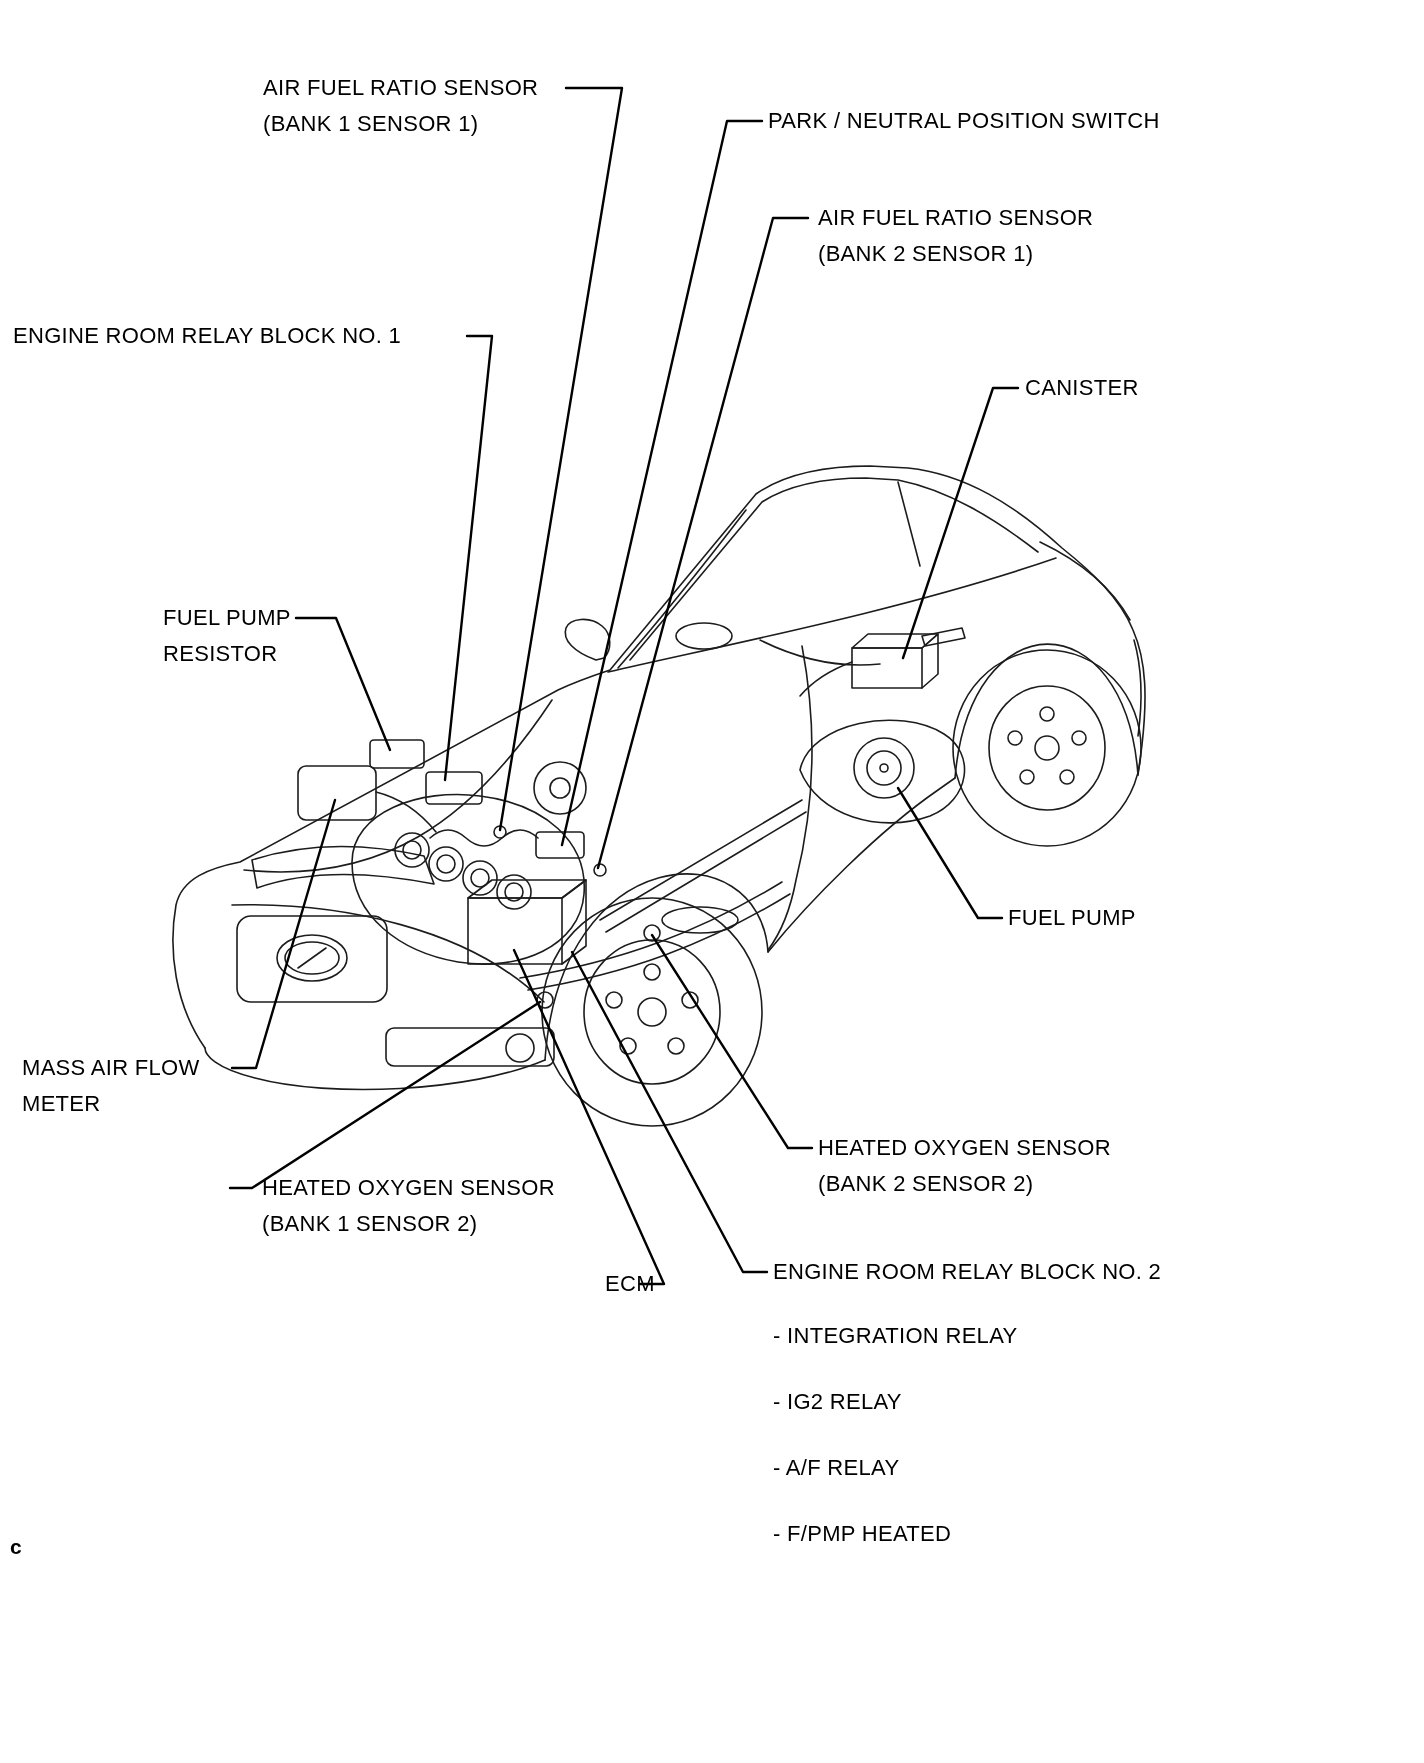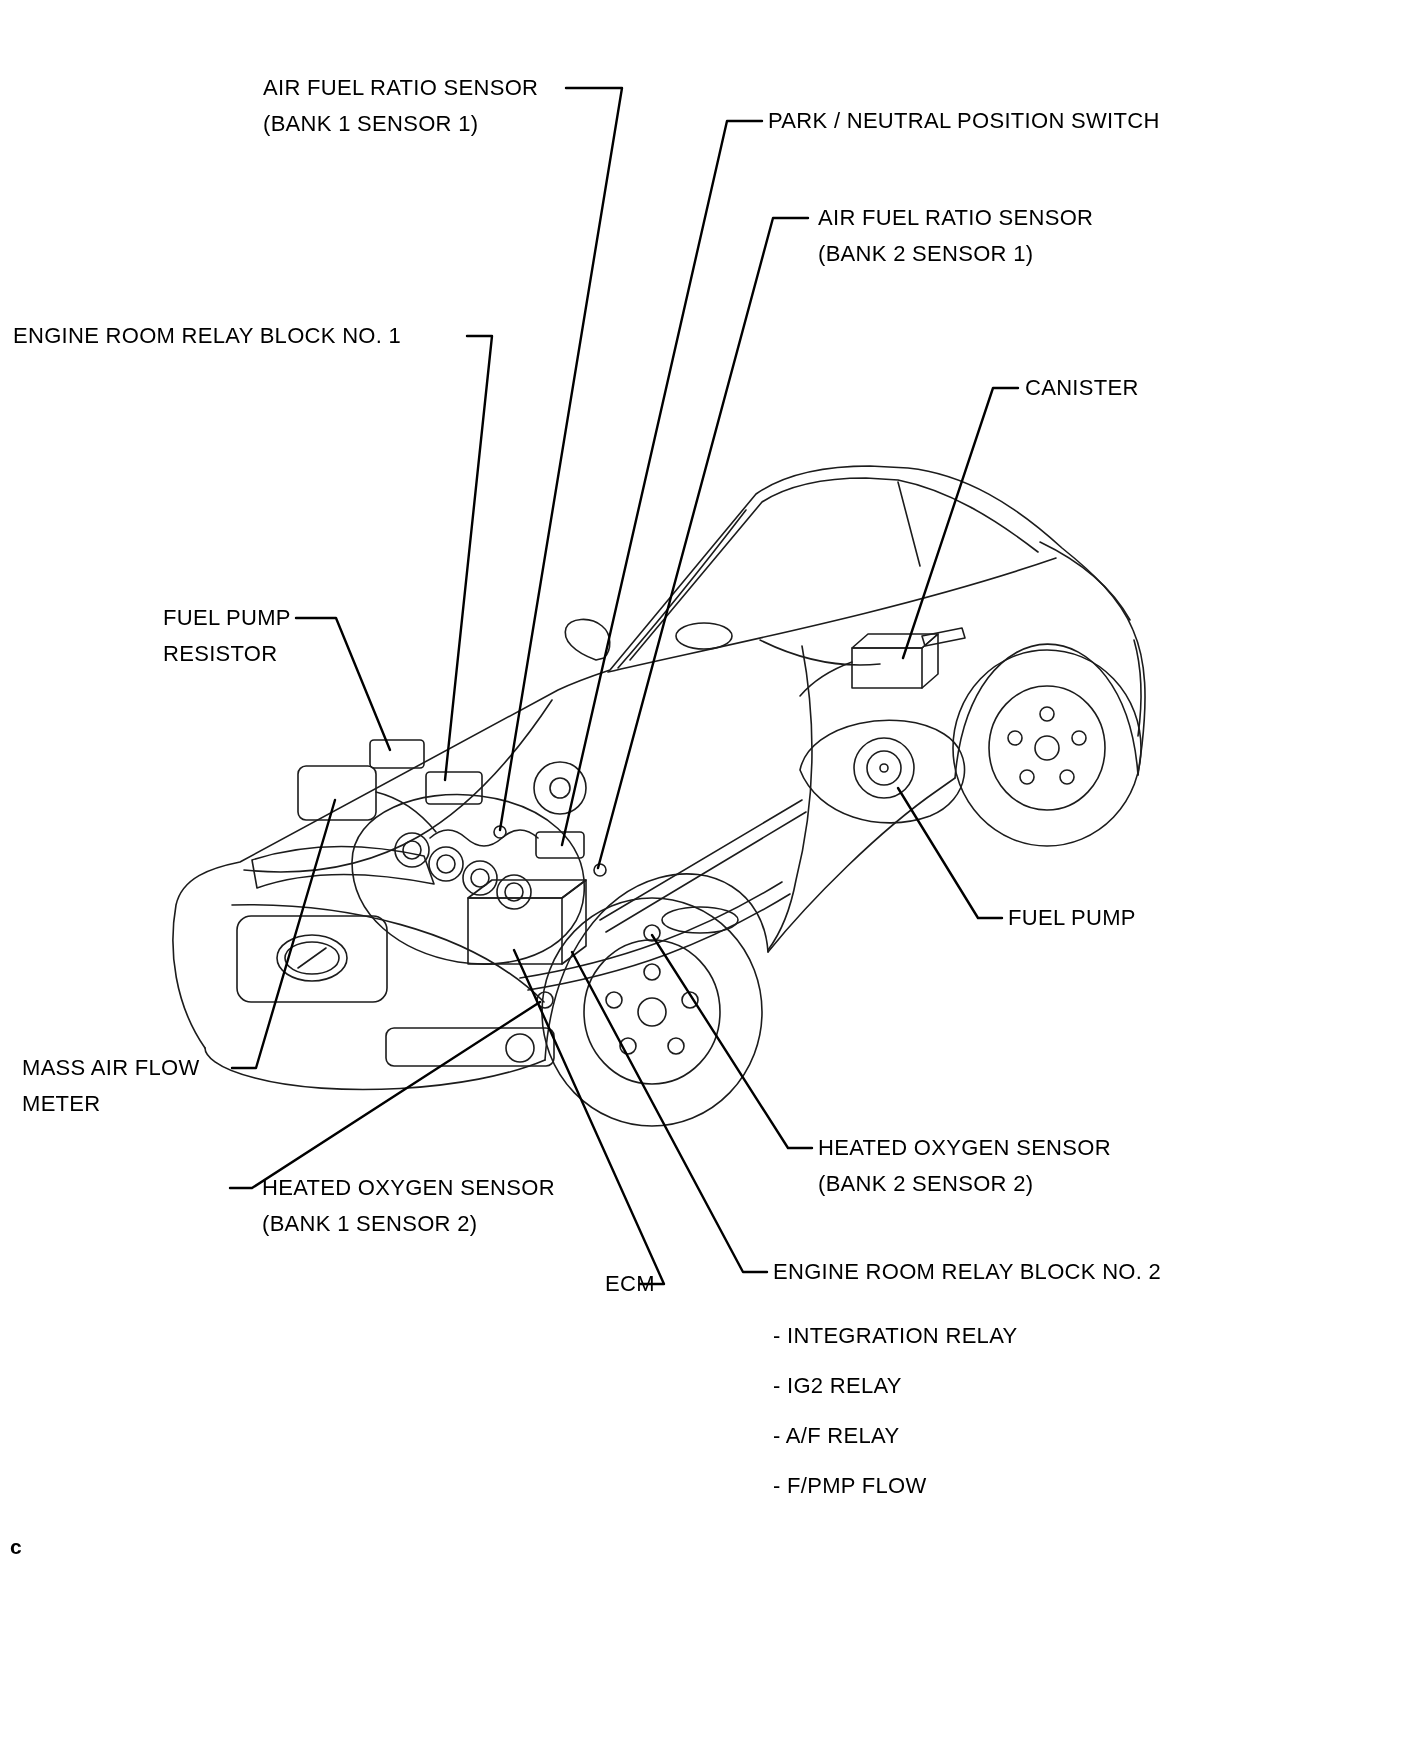--- a/index.html
+++ b/index.html
@@ -25,21 +25,21 @@
   }
   .label {
     position: absolute;
     font-size: 22px;
     line-height: 36px;
     letter-spacing: 0.3px;
     white-space: nowrap;
     color: #000;
   }
   .label .gap { margin-top: 18px; }
-  .label .sub { margin-top: 14px; }
+  .label .sub { margin-top: 30px; }
   .label .sub.first { margin-top: 28px; }
   .caption {
     position: absolute;
     left: 10px;
     top: 1535px;
     font-size: 21px;
     font-weight: bold;
   }
 </style>
 </head>
@@ -230,18 +230,18 @@
 
   <div class="label" style="left:605px; top:1266px;text-align:right;">
     <div>ECM</div>
   </div>
 
   <div class="label" style="left:773px; top:1254px;">
     <div>ENGINE ROOM RELAY BLOCK NO. 2</div>
     <div class="sub first">- INTEGRATION RELAY</div>
     <div class="sub">- IG2 RELAY</div>
     <div class="sub">- A/F RELAY</div>
-    <div class="sub">- F/PMP FLOW</div>
+    <div class="sub">- F/PMP HEATED</div>
   </div>
 
   <div class="caption">c</div>
 
 </div>
 
 </body></html>

